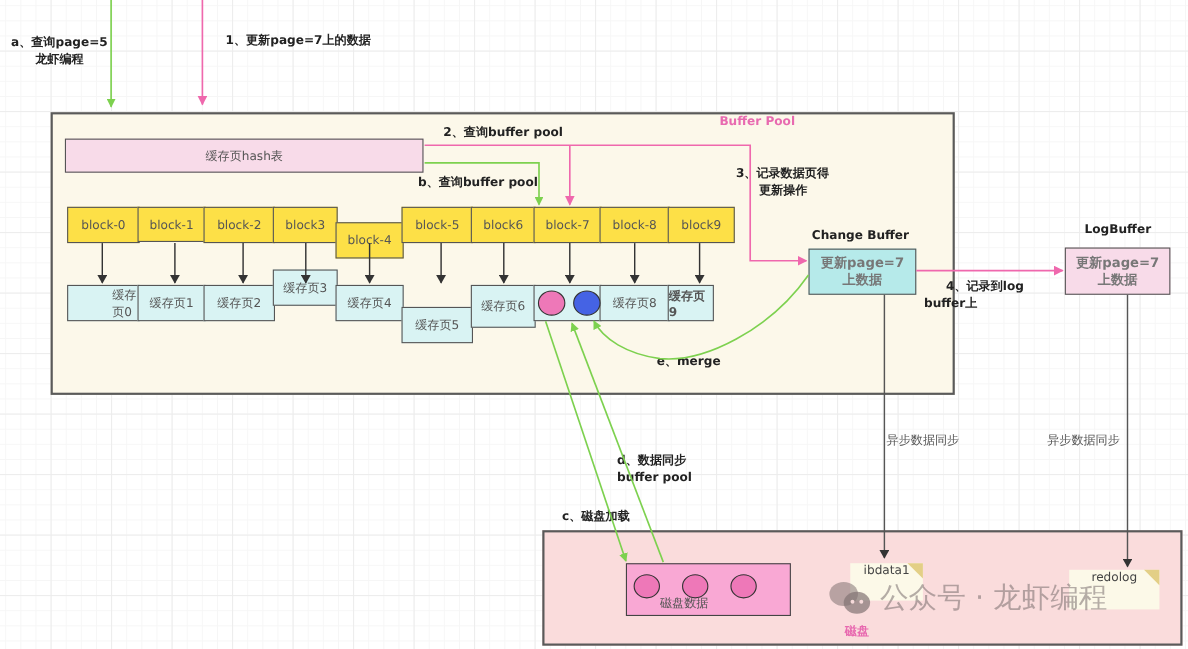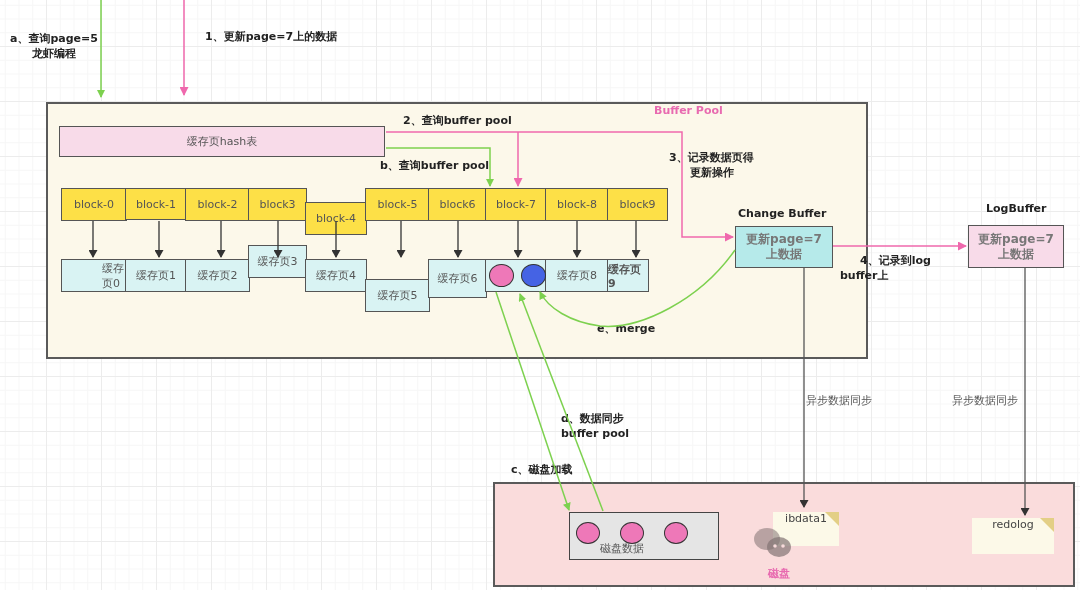--- a/index.html
+++ b/index.html
@@ -27,21 +27,21 @@
   }
   .block { background: #fde047; }
   .page { background: #d9f3f3; }
   #hash { left: 59px; top: 126px; width: 326px; height: 31px; background: #f8dbe9; border: 1.5px solid #555; font-size: 11px; color: #555; display:flex; align-items:center; justify-content:center; }
   .box2 { border: 1.5px solid #555; font-size: 12px; font-weight: bold; color: #777; display:flex; align-items:center; justify-content:center; text-align:center; line-height: 15px; }
   #change-box { left: 735px; top: 226px; width: 98px; height: 42px; background: #b6eaea; }
   #log-box { left: 968px; top: 225px; width: 96px; height: 43px; background: #f8dbe9; }
   .circle { position: absolute; border-radius: 50%; border: 1.5px solid #333; box-sizing: border-box; }
   .pink-c { background: #ee78b8; }
   .blue-c { background: #4563e4; }
-  #disk-data { left: 569px; top: 512px; width: 150px; height: 48px; background: #e5e5e5; border: 1.5px solid #444; }
+  #disk-data { left: 569px; top: 512px; width: 150px; height: 48px; background: #f9a8d4; border: 1.5px solid #444; }
   .note { background: #fcf9e8; font-size: 11px; color: #444; display:flex; align-items:flex-start; justify-content:center; }
   .note-fold { position: absolute; right: 0; top: 0; width: 0; height: 0; border-left: 14px solid transparent; border-top: 14px solid #e3cf86; }
   .small { font-size: 11px; color: #555; white-space: nowrap; }
   #watermark { left: 752px; top: 526px; font-size: 26px; color: rgba(120,110,110,0.55); white-space: nowrap; display:flex; align-items:center; gap: 6px; }
   svg.overlay { position: absolute; left: 0; top: 0; }
 </style>
 </head>
 <body>
 
 <div id="buffer-pool" class="abs container"></div>
@@ -175,13 +175,14 @@
   <line x1="1025" y1="268" x2="1025" y2="515" stroke="#555" stroke-width="1.3" marker-end="url(#ah-dark)"></line>
 </svg>
 
 <div id="watermark" class="abs">
   <svg width="42" height="34" viewBox="0 0 42 34">
     <ellipse cx="15" cy="13" rx="13" ry="11" fill="rgba(130,115,115,0.55)"></ellipse>
     <ellipse cx="27" cy="21" rx="12" ry="10" fill="rgba(130,115,115,0.7)"></ellipse>
     <circle cx="23" cy="20" r="1.8" fill="#f6dada"></circle>
     <circle cx="31" cy="20" r="1.8" fill="#f6dada"></circle>
   </svg>
+  <span>公众号 · 龙虾编程</span>
 </div>
 
 </body></html>

